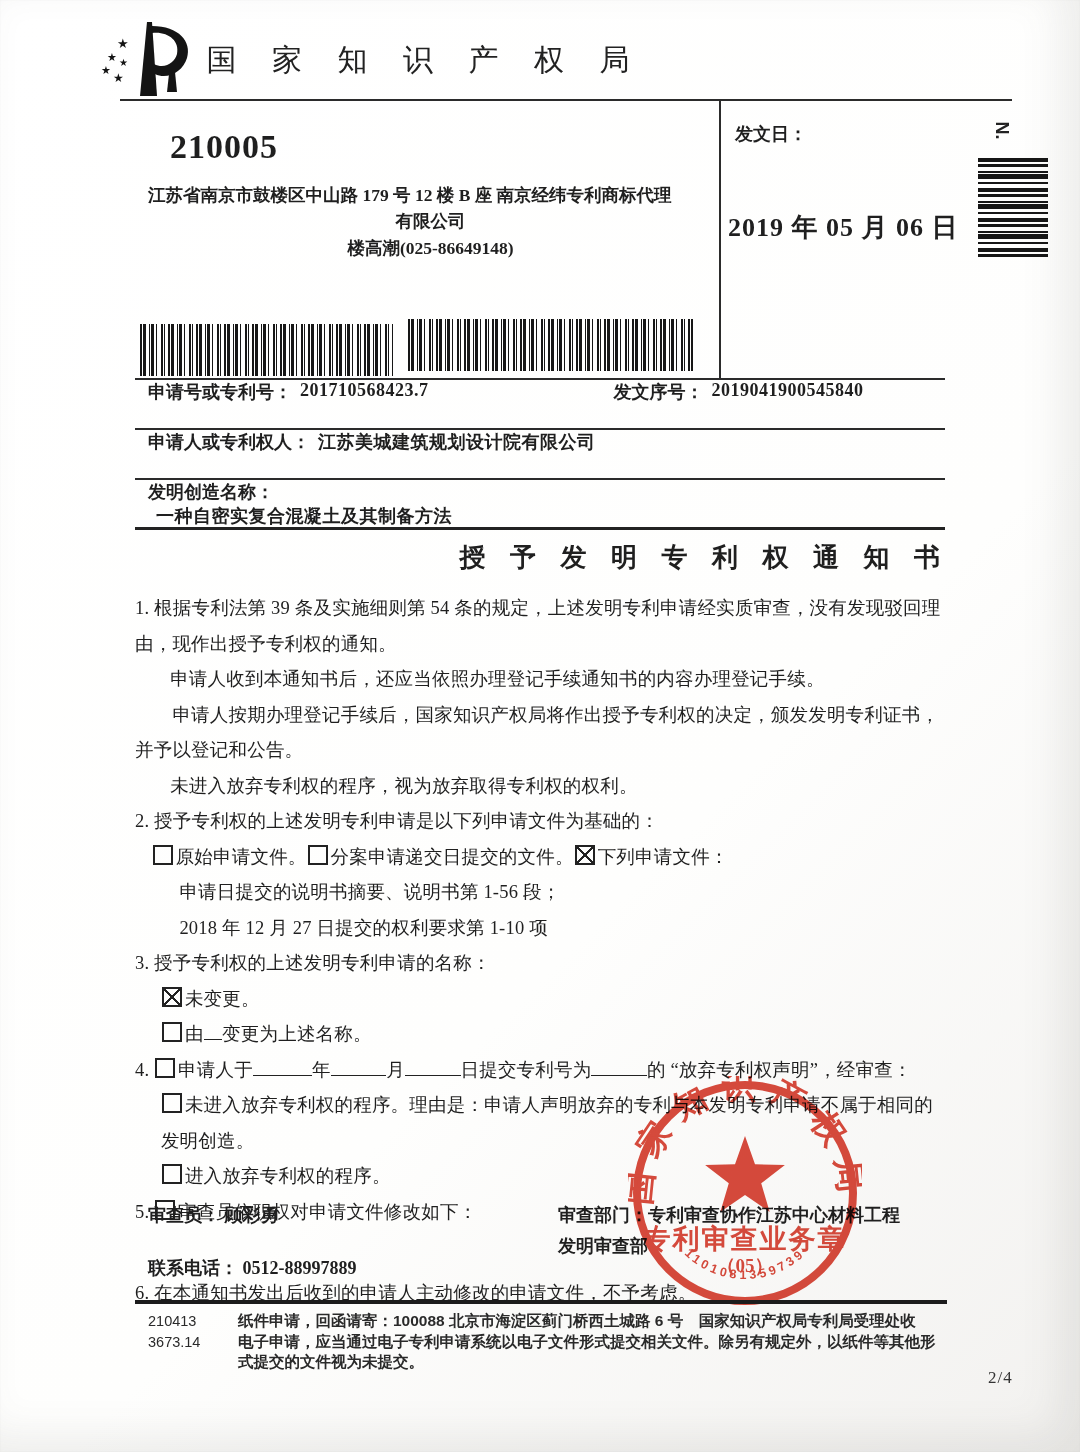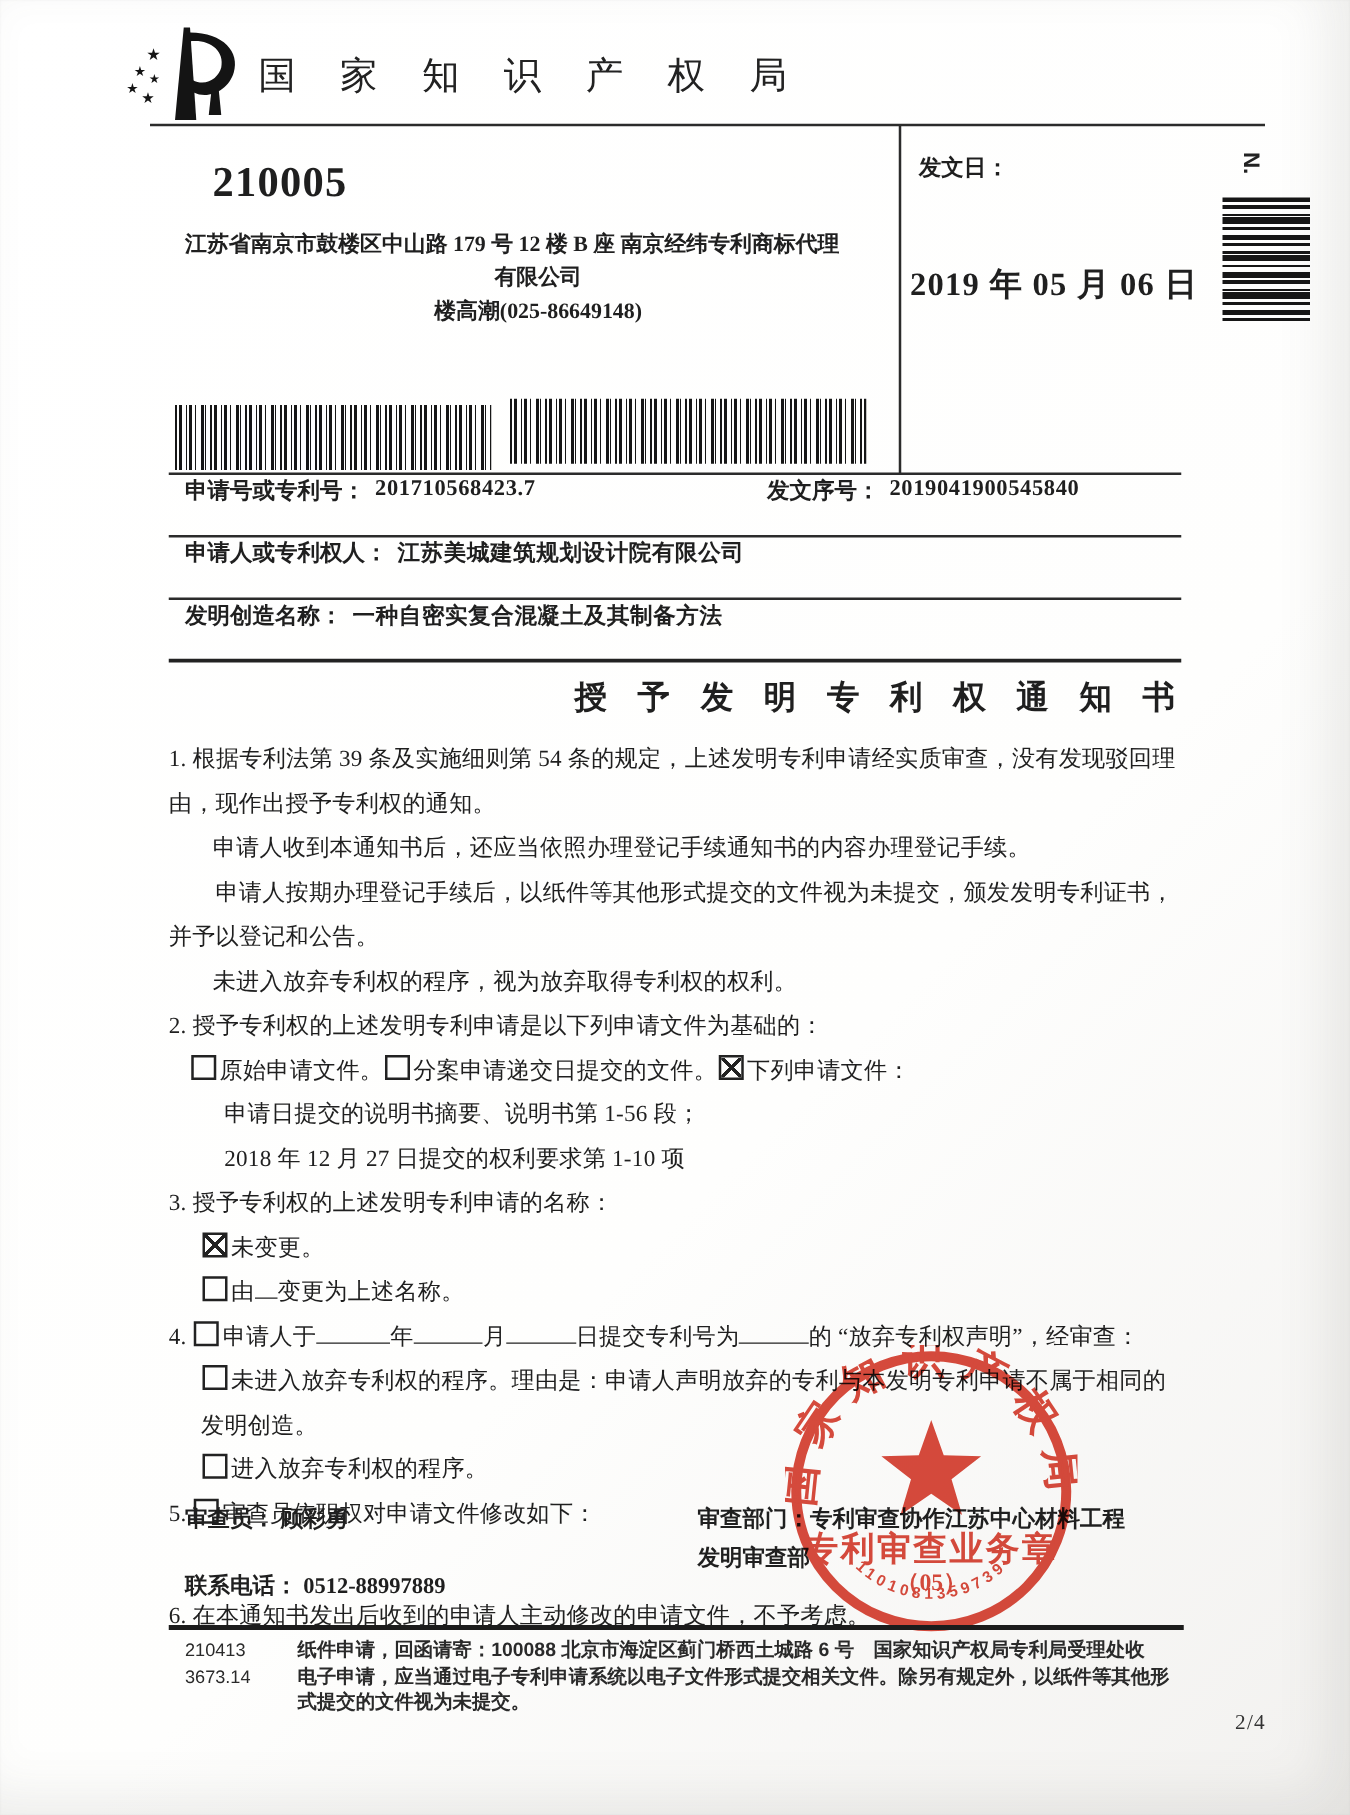--- a/index.html
+++ b/index.html
@@ -55,21 +55,21 @@
     position:absolute;left:992px;top:120px;font-size:18px;font-weight:bold;color:#222;
     transform:rotate(90deg);font-family:"Liberation Sans",sans-serif;
   }
   
   .meta{position:absolute;left:135px;top:378px;width:810px;border-top:2px solid #2b2b2b;}
   .meta-row{
     display:flex;height:50px;
     border-bottom:2px solid #2b2b2b;
     font-size:18px;font-weight:bold;padding-left:13px;box-sizing:border-box;
   }
-  .meta-row:last-child{border-bottom:3px solid #222;}
+  .meta-row:last-child{border-bottom:3px solid #222;flex-direction:column;}
   .meta-label{white-space:pre;}
   .meta-value{margin-left:8px;letter-spacing:.5px;}
   .meta-right{margin-left:185px;display:flex;}
   
   .notice{position:absolute;left:135px;top:540px;width:814px;}
   .notice-title{
     text-align:right;font-size:26px;font-weight:bold;letter-spacing:9px;margin-bottom:16px;
   }
   .bline{font-size:18.5px;line-height:35.5px;letter-spacing:.2px;}
   .checkbox{
@@ -154,21 +154,21 @@
       <span class="meta-label">发明创造名称：</span>
       <span class="meta-value">一种自密实复合混凝土及其制备方法</span>
     </div>
   </div>
 
   <div class="notice">
     <div class="notice-title">授 予 发 明 专 利 权 通 知 书</div>
     <div>
         <div class="bline"><span>1. 根据专利法第 39 条及实施细则第 54 条的规定，上述发明专利申请经实质审查，没有发现驳回理由，现作出授予专利权的通知。</span></div>
         <div class="bline" style="padding-left: 1.9em;"><span>申请人收到本通知书后，还应当依照办理登记手续通知书的内容办理登记手续。</span></div>
-        <div class="bline"><span>　　申请人按期办理登记手续后，以纸件等其他形式提交的文件视为未提交，颁发发明专利证书，并予以登记和公告。</span></div>
+        <div class="bline"><span>　　申请人按期办理登记手续后，国家知识产权局将作出授予专利权的决定，颁发发明专利证书，并予以登记和公告。</span></div>
         <div class="bline" style="padding-left: 1.9em;"><span>未进入放弃专利权的程序，视为放弃取得专利权的权利。</span></div>
         <div class="bline"><span>2. 授予专利权的上述发明专利申请是以下列申请文件为基础的：</span></div>
         <div class="bline" style="padding-left: 0.9em;"><span class="checkbox"></span><span>原始申请文件。</span><span class="checkbox"></span><span>分案申请递交日提交的文件。</span><span class="checkbox checked"></span><span>下列申请文件：</span></div>
         <div class="bline" style="padding-left: 2.4em;"><span>申请日提交的说明书摘要、说明书第 1-56 段；</span></div>
         <div class="bline" style="padding-left: 2.4em;"><span>2018 年 12 月 27 日提交的权利要求第 1-10 项</span></div>
         <div class="bline"><span>3. 授予专利权的上述发明专利申请的名称：</span></div>
         <div class="bline" style="padding-left: 1.4em;"><span class="checkbox checked"></span><span>未变更。</span></div>
         <div class="bline" style="padding-left: 1.4em;"><span class="checkbox"></span><span>由</span><span class="blank" style="width: 1em;"></span><span>变更为上述名称。</span></div>
         <div class="bline"><span>4. </span><span class="checkbox"></span><span>申请人于</span><span class="blank" style="width: 3.2em;"></span><span>年</span><span class="blank" style="width: 3em;"></span><span>月</span><span class="blank" style="width: 3em;"></span><span>日提交专利号为</span><span class="blank" style="width: 3em;"></span><span>的 “放弃专利权声明”，经审查：</span></div>
         <div class="bline" style="padding-left: 1.4em;"><span class="checkbox"></span><span>未进入放弃专利权的程序。理由是：申请人声明放弃的专利与本发明专利申请不属于相同的发明创造。</span></div>

